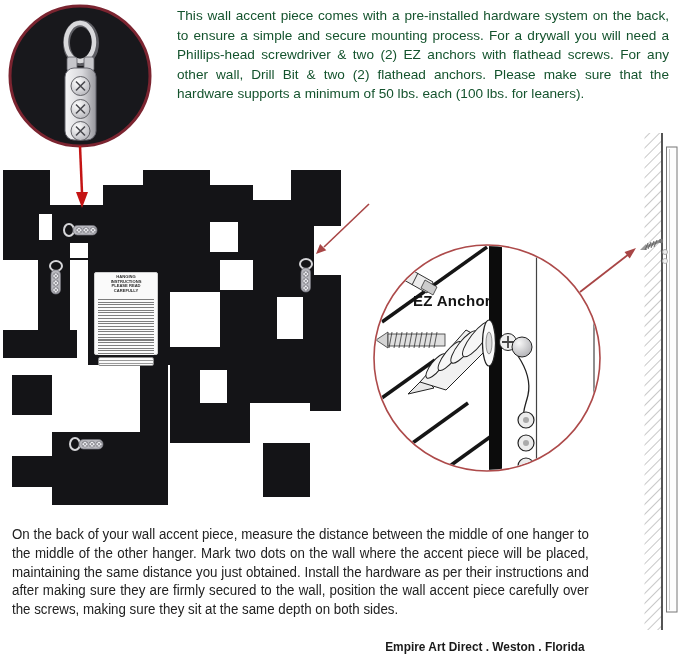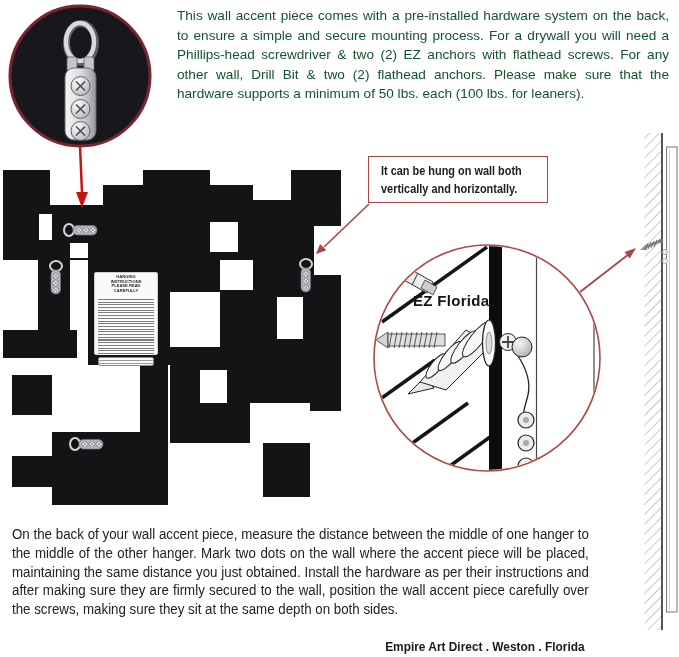--- a/index.html
+++ b/index.html
@@ -195,26 +195,22 @@
       <path d="M648,243 L645,250 M651,242 L648,249 M654,241 L651,248 M657,240 L654,247" stroke="#666666" stroke-width="1"></path>
       <circle cx="661" cy="241" r="2.2" fill="#777777"></circle>
       <circle cx="665" cy="252" r="2.5" fill="#eeeeee" stroke="#999999" stroke-width="0.8"></circle>
       <circle cx="665" cy="261" r="2.5" fill="#f4f4f4" stroke="#aaaaaa" stroke-width="0.8"></circle>
     </g>
   </g>
 </svg>
 
 <div class="intro">This wall accent piece comes with a pre-installed hardware system on the back, to ensure a simple and secure mounting process.  For a drywall you will need a Phillips-head screwdriver &amp; two (2) EZ anchors with flathead screws. For any other wall, Drill Bit &amp; two (2) flathead anchors.  Please make sure that the hardware supports a minimum of 50 lbs. each (100 lbs. for leaners).</div>
 
-<div class="callout">
-  <span class="cl">It can be hung on wall both</span>
-  <span class="cl">vertically and horizontally.</span>
-</div>
-
-<div class="ez-label">EZ Florida</div>
+
+<div class="ez-label">EZ Anchor</div>
 
 <div class="hang-label">
   <div class="hl-head">
     <div>HANGING INSTRUCTIONS</div>
     <div>PLEASE READ CAREFULLY</div>
   </div>
   <div class="hl-body"></div>
   <div class="hl-foot"></div>
 </div>
 

